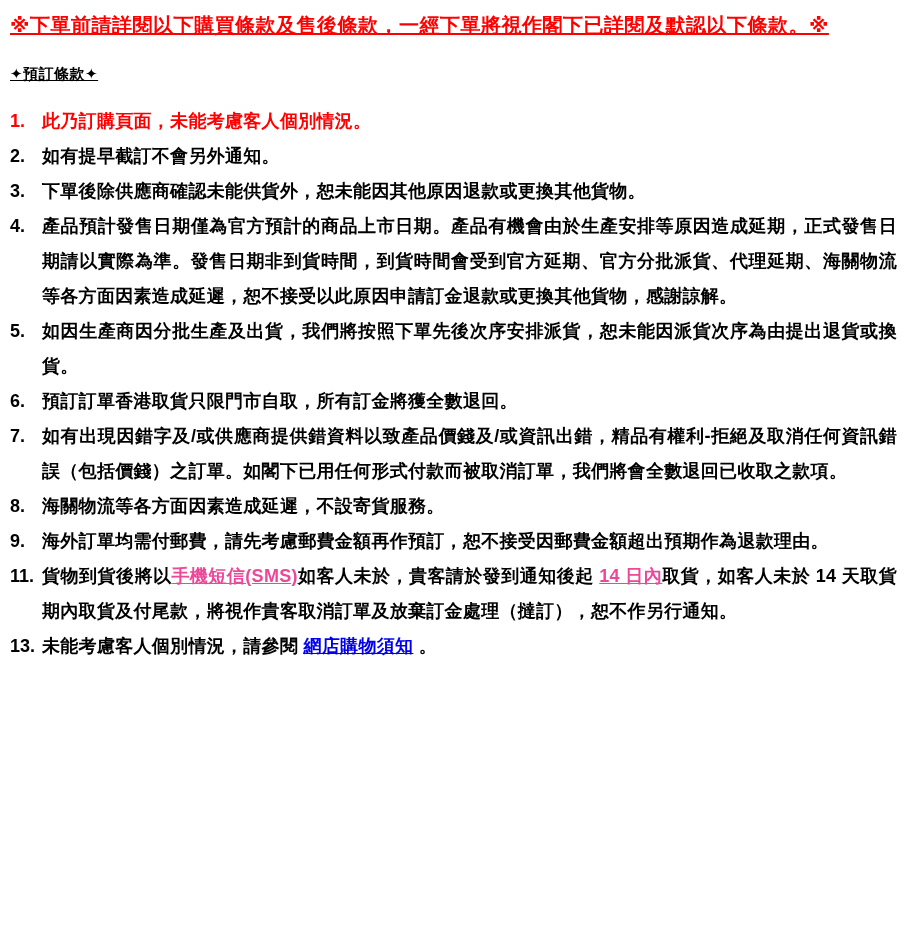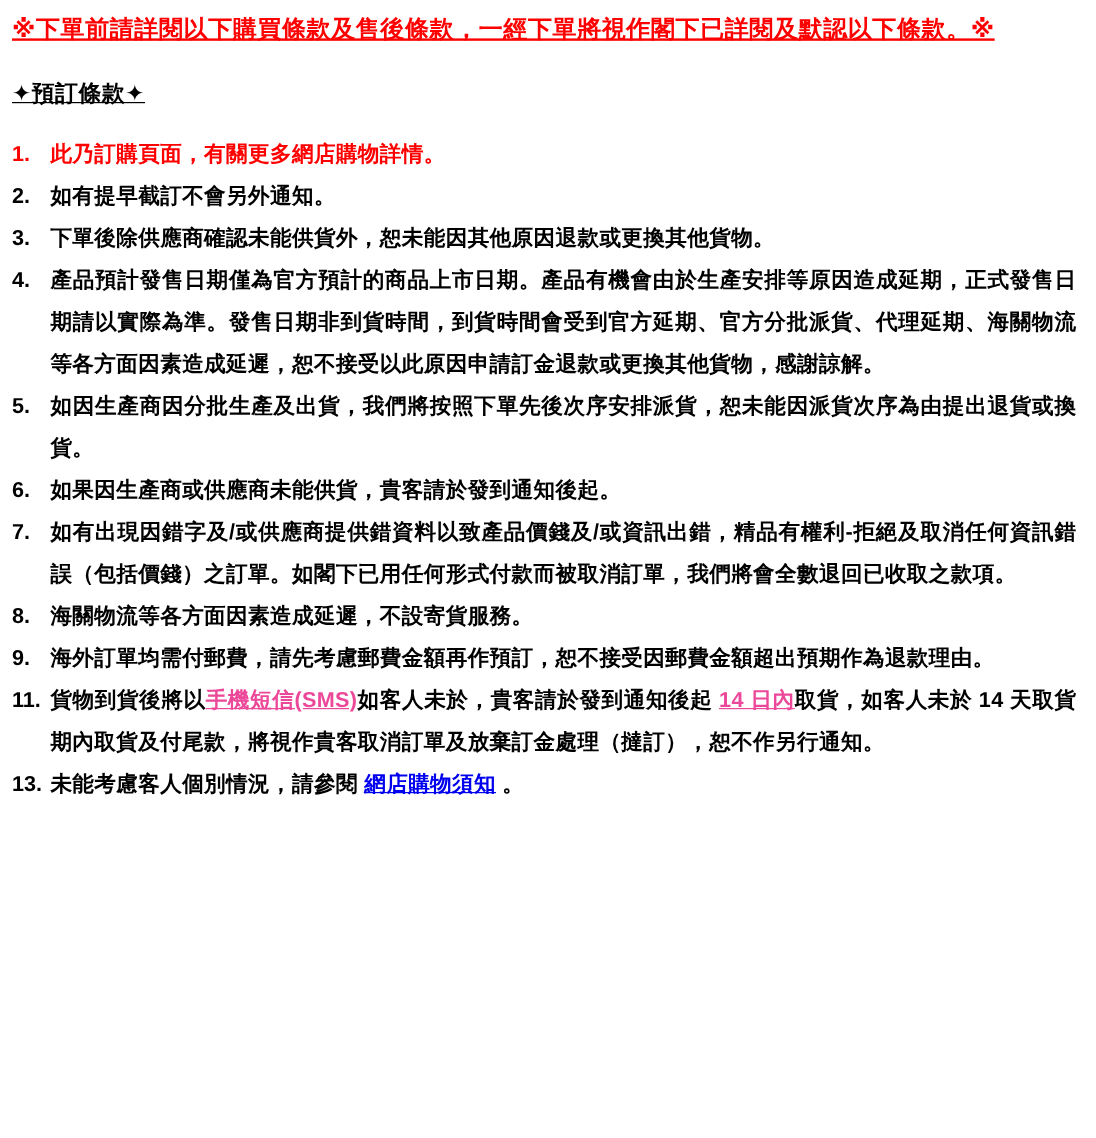--- a/index.html
+++ b/index.html
@@ -21,21 +21,21 @@
     color: #ff0000;
     text-decoration: underline;
     font-size: 20px;
     line-height: 1.35;
     margin-bottom: 26px;
     letter-spacing: 0.5px;
   }
   .section-heading {
     color: #000000;
     text-decoration: underline;
-    font-size: 19px;
+    font-size: 15px;
     margin-bottom: 20px;
     letter-spacing: 0.5px;
   }
   ol.terms {
     list-style: none;
     margin: 0;
     padding: 0;
     font-size: 18px;
     line-height: 35px;
   }
@@ -66,41 +66,41 @@
 <body>
 
 <div class="page">
   <div class="title">※下單前請詳閱以下購買條款及售後條款，一經下單將視作閣下已詳閱及默認以下條款。※</div>
 
   <div class="section-heading">✦預訂條款✦</div>
 
   <ol class="terms" id="terms-list">
       <li class="term" style="color: rgb(255, 0, 0);">
         <span class="num">1.</span>
-        <span class="txt"><span>此乃訂購頁面，有關更多網店購物詳情。</span></span>
+        <span class="txt"><span>此乃訂購頁面，未能考慮客人個別情況。</span></span>
       </li>
       <li class="term">
         <span class="num">2.</span>
         <span class="txt"><span>如有提早截訂不會另外通知。</span></span>
       </li>
       <li class="term">
         <span class="num">3.</span>
         <span class="txt"><span>下單後除供應商確認未能供貨外，恕未能因其他原因退款或更換其他貨物。</span></span>
       </li>
       <li class="term">
         <span class="num">4.</span>
         <span class="txt"><span>產品預計發售日期僅為官方預計的商品上市日期。產品有機會由於生產安排等原因造成延期，正式發售日期請以實際為準。發售日期非到貨時間，到貨時間會受到官方延期、官方分批派貨、代理延期、海關物流等各方面因素造成延遲，恕不接受以此原因申請訂金退款或更換其他貨物，感謝諒解。</span></span>
       </li>
       <li class="term">
         <span class="num">5.</span>
         <span class="txt"><span>如因生產商因分批生產及出貨，我們將按照下單先後次序安排派貨，恕未能因派貨次序為由提出退貨或換貨。</span></span>
       </li>
       <li class="term">
         <span class="num">6.</span>
-        <span class="txt"><span>如果因生產商或供應商未能供貨，貴客請於發到通知後起。</span></span>
+        <span class="txt"><span>預訂訂單香港取貨只限門市自取，所有訂金將獲全數退回。</span></span>
       </li>
       <li class="term">
         <span class="num">7.</span>
         <span class="txt"><span>如有出現因錯字及/或供應商提供錯資料以致產品價錢及/或資訊出錯，精品有權利-拒絕及取消任何資訊錯誤（包括價錢）之訂單。如閣下已用任何形式付款而被取消訂單，我們將會全數退回已收取之款項。</span></span>
       </li>
       <li class="term">
         <span class="num">8.</span>
         <span class="txt"><span>海關物流等各方面因素造成延遲，不設寄貨服務。</span></span>
       </li>
       <li class="term">

